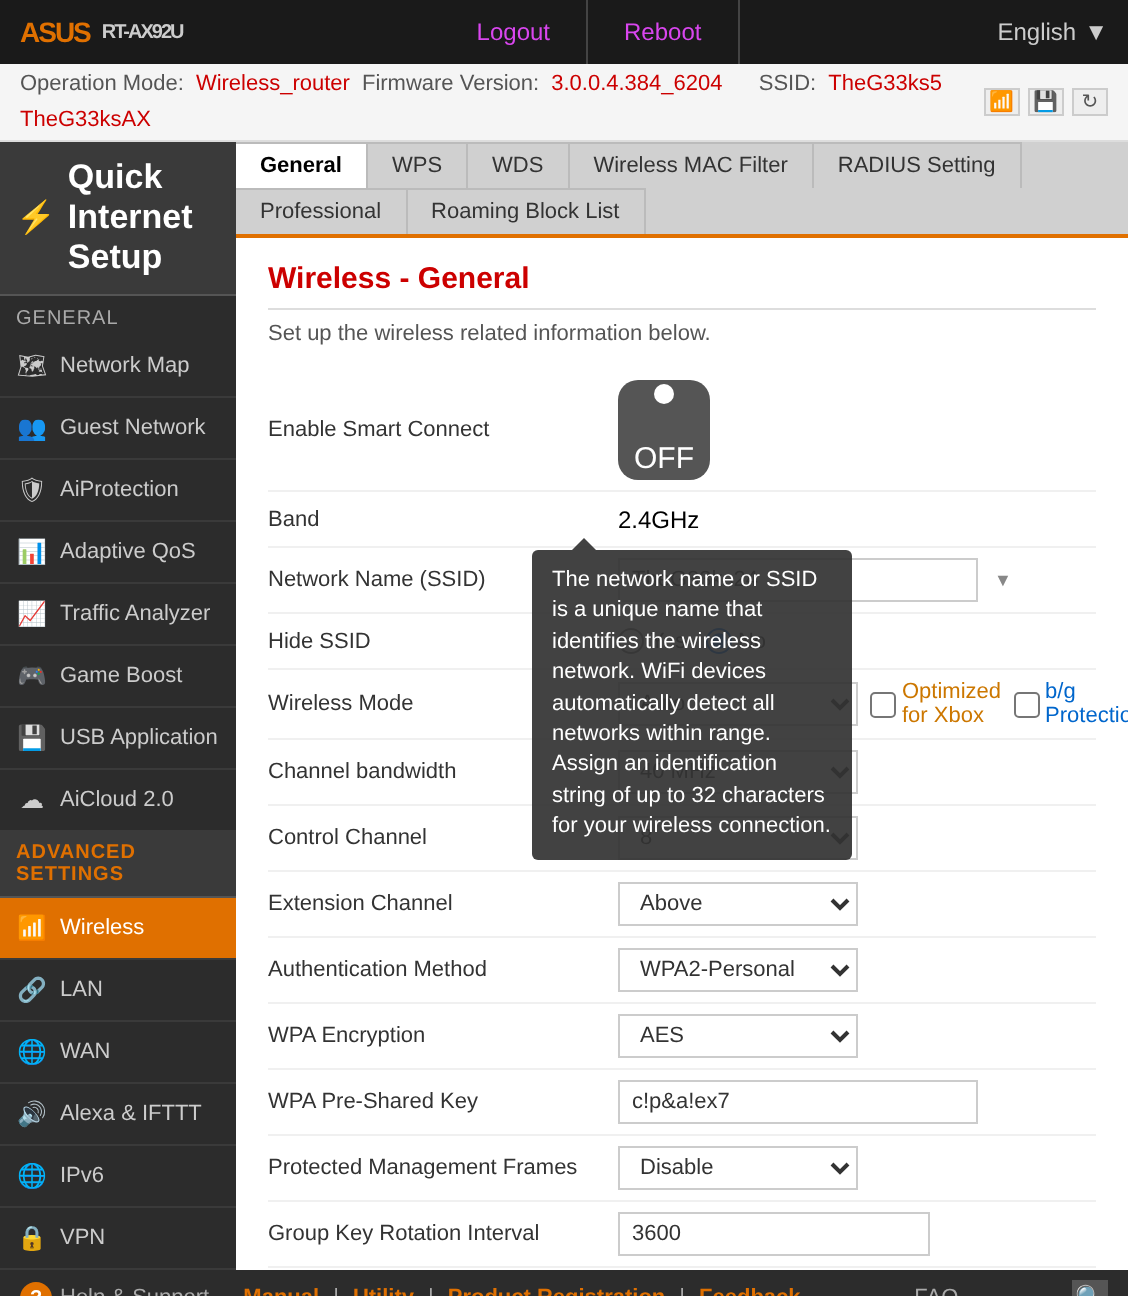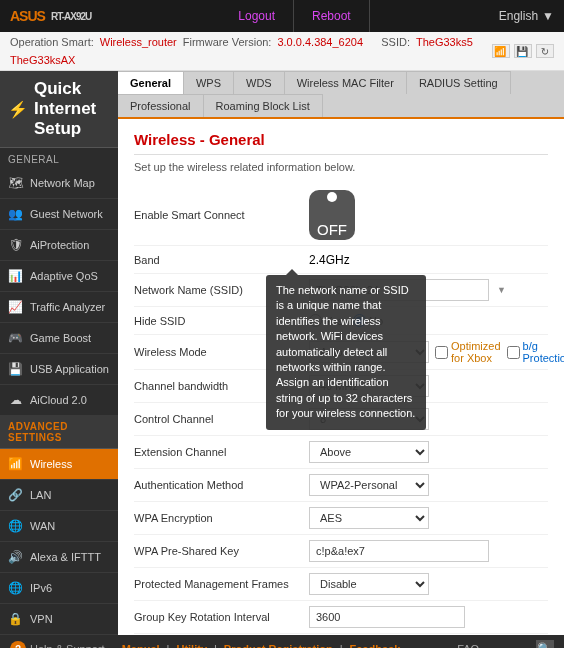--- a/index.html
+++ b/index.html
@@ -101,21 +101,21 @@
     <button class="header-nav-btn">Reboot</button>
   </div>
   <div class="header-lang">
     <span>English</span>
     <span>▼</span>
   </div>
 </div>
 
 <div class="info-bar">
   <div class="info-bar-left">
-    <span>Operation Smart:</span>
+    <span>Operation Mode:</span>
     <a>Wireless_router</a>
     <span>Firmware Version:</span>
     <a>3.0.0.4.384_6204</a>
     &nbsp;&nbsp;
     <span>SSID:</span>
     <a>TheG33ks5</a>
     <a>TheG33ksAX</a>
   </div>
   <div class="info-bar-icons">
     <span class="info-icon">📶</span>

